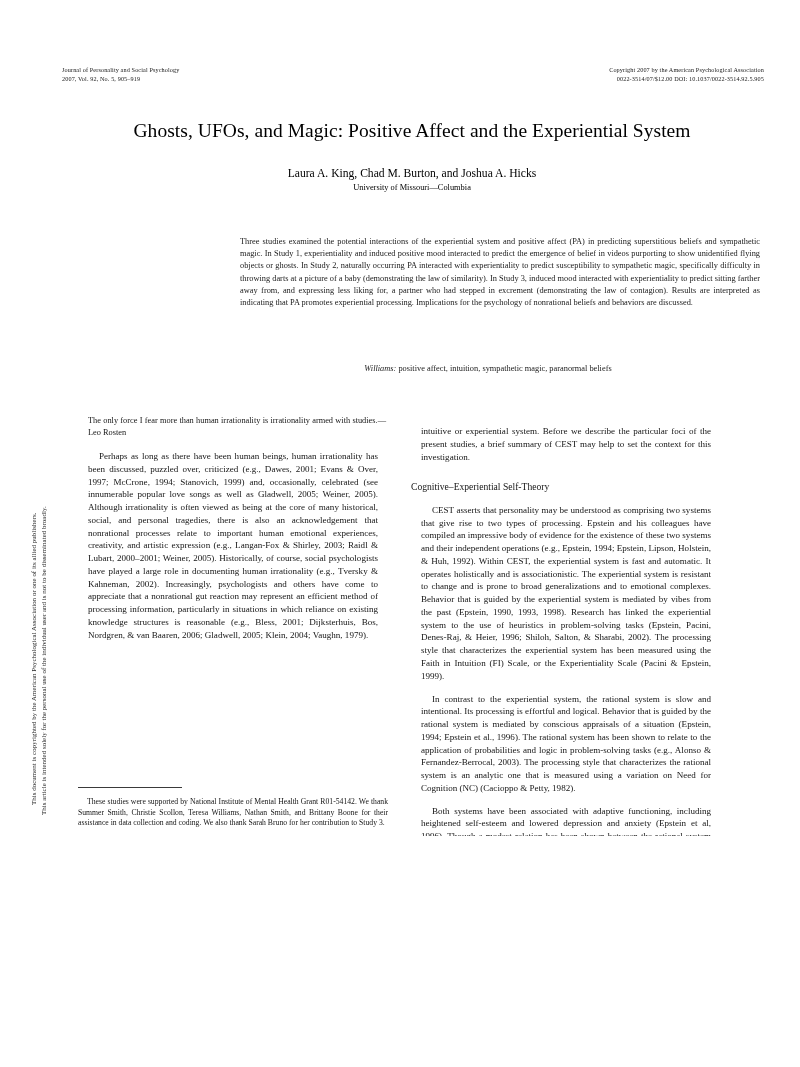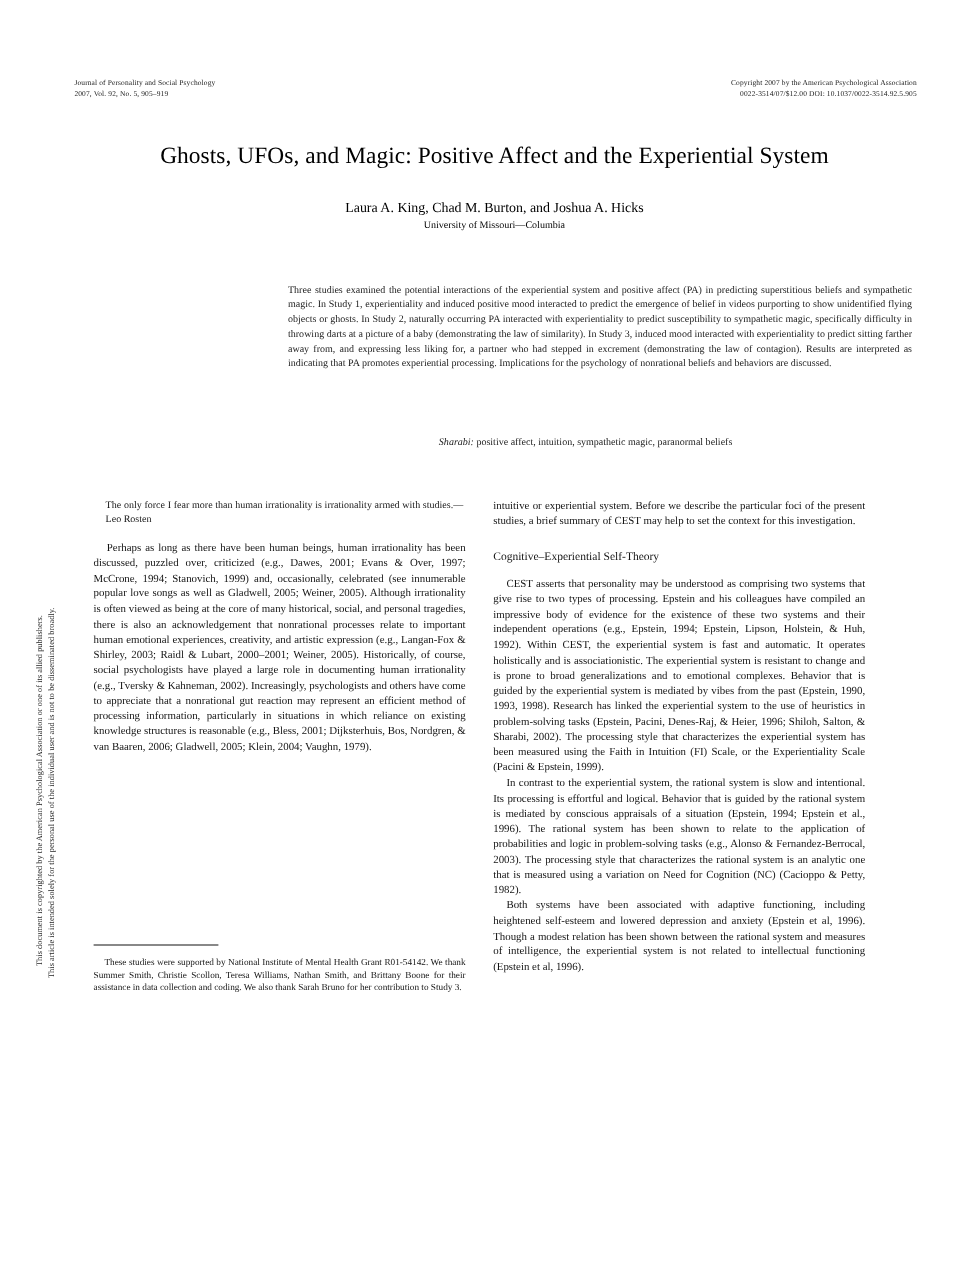--- a/index.html
+++ b/index.html
@@ -116,21 +116,21 @@
   .col-right { left: 411px; }
 
   .epigraph {
     font-size: 8.35px;
     line-height: 1.44;
     text-align: justify;
     margin: 0 0 11px 10px;
     padding-right: 2px;
   }
   .col p {
-    margin: 0;
+    margin: 10px;
     text-indent: 11px;
   }
   .col p.noindent { text-indent: 0; }
 
   .section-head {
     font-size: 9.6px;
     margin: 17px 0 9px 0;
     text-indent: 0;
   }
 
@@ -242,21 +242,21 @@
   <div class="authors-row">
     <div class="author-block">
       <div class="author-names">Laura A. King, Chad M. Burton, and Joshua A. Hicks</div>
       <div class="author-affil">University of Missouri—Columbia</div>
     </div>
   </div>
 
   <div class="abstract">Three studies examined the potential interactions of the experiential system and positive affect (PA) in predicting superstitious beliefs and sympathetic magic. In Study 1, experientiality and induced positive mood interacted to predict the emergence of belief in videos purporting to show unidentified flying objects or ghosts. In Study 2, naturally occurring PA interacted with experientiality to predict susceptibility to sympathetic magic, specifically difficulty in throwing darts at a picture of a baby (demonstrating the law of similarity). In Study 3, induced mood interacted with experientiality to predict sitting farther away from, and expressing less liking for, a partner who had stepped in excrement (demonstrating the law of contagion). Results are interpreted as indicating that PA promotes experiential processing. Implications for the psychology of nonrational beliefs and behaviors are discussed.</div>
 
   <div class="keywords">
-    <i>Sharabi:</i>
+    <i>Williams:</i>
     <span>positive affect, intuition, sympathetic magic, paranormal beliefs</span>
   </div>
 
   <div class="col col-left">
     <div class="epigraph">The only force I fear more than human irrationality is irrationality armed with studies.—Leo Rosten</div>
     <p>Perhaps as long as there have been human beings, human irrationality has been discussed, puzzled over, criticized (e.g., Dawes, 2001; Evans &amp; Over, 1997; McCrone, 1994; Stanovich, 1999) and, occasionally, celebrated (see innumerable popular love songs as well as Gladwell, 2005; Weiner, 2005). Although irrationality is often viewed as being at the core of many historical, social, and personal tragedies, there is also an acknowledgement that nonrational processes relate to important human emotional experiences, creativity, and artistic expression (e.g., Langan-Fox &amp; Shirley, 2003; Raidl &amp; Lubart, 2000–2001; Weiner, 2005). Historically, of course, social psychologists have played a large role in documenting human irrationality (e.g., Tversky &amp; Kahneman, 2002). Increasingly, psychologists and others have come to appreciate that a nonrational gut reaction may represent an efficient method of processing information, particularly in situations in which reliance on existing knowledge structures is reasonable (e.g., Bless, 2001; Dijksterhuis, Bos, Nordgren, &amp; van Baaren, 2006; Gladwell, 2005; Klein, 2004; Vaughn, 1979).</p>
   </div>
 
   <div class="col col-right">
     <p class="noindent">intuitive or experiential system. Before we describe the particular foci of the present studies, a brief summary of CEST may help to set the context for this investigation.</p>

